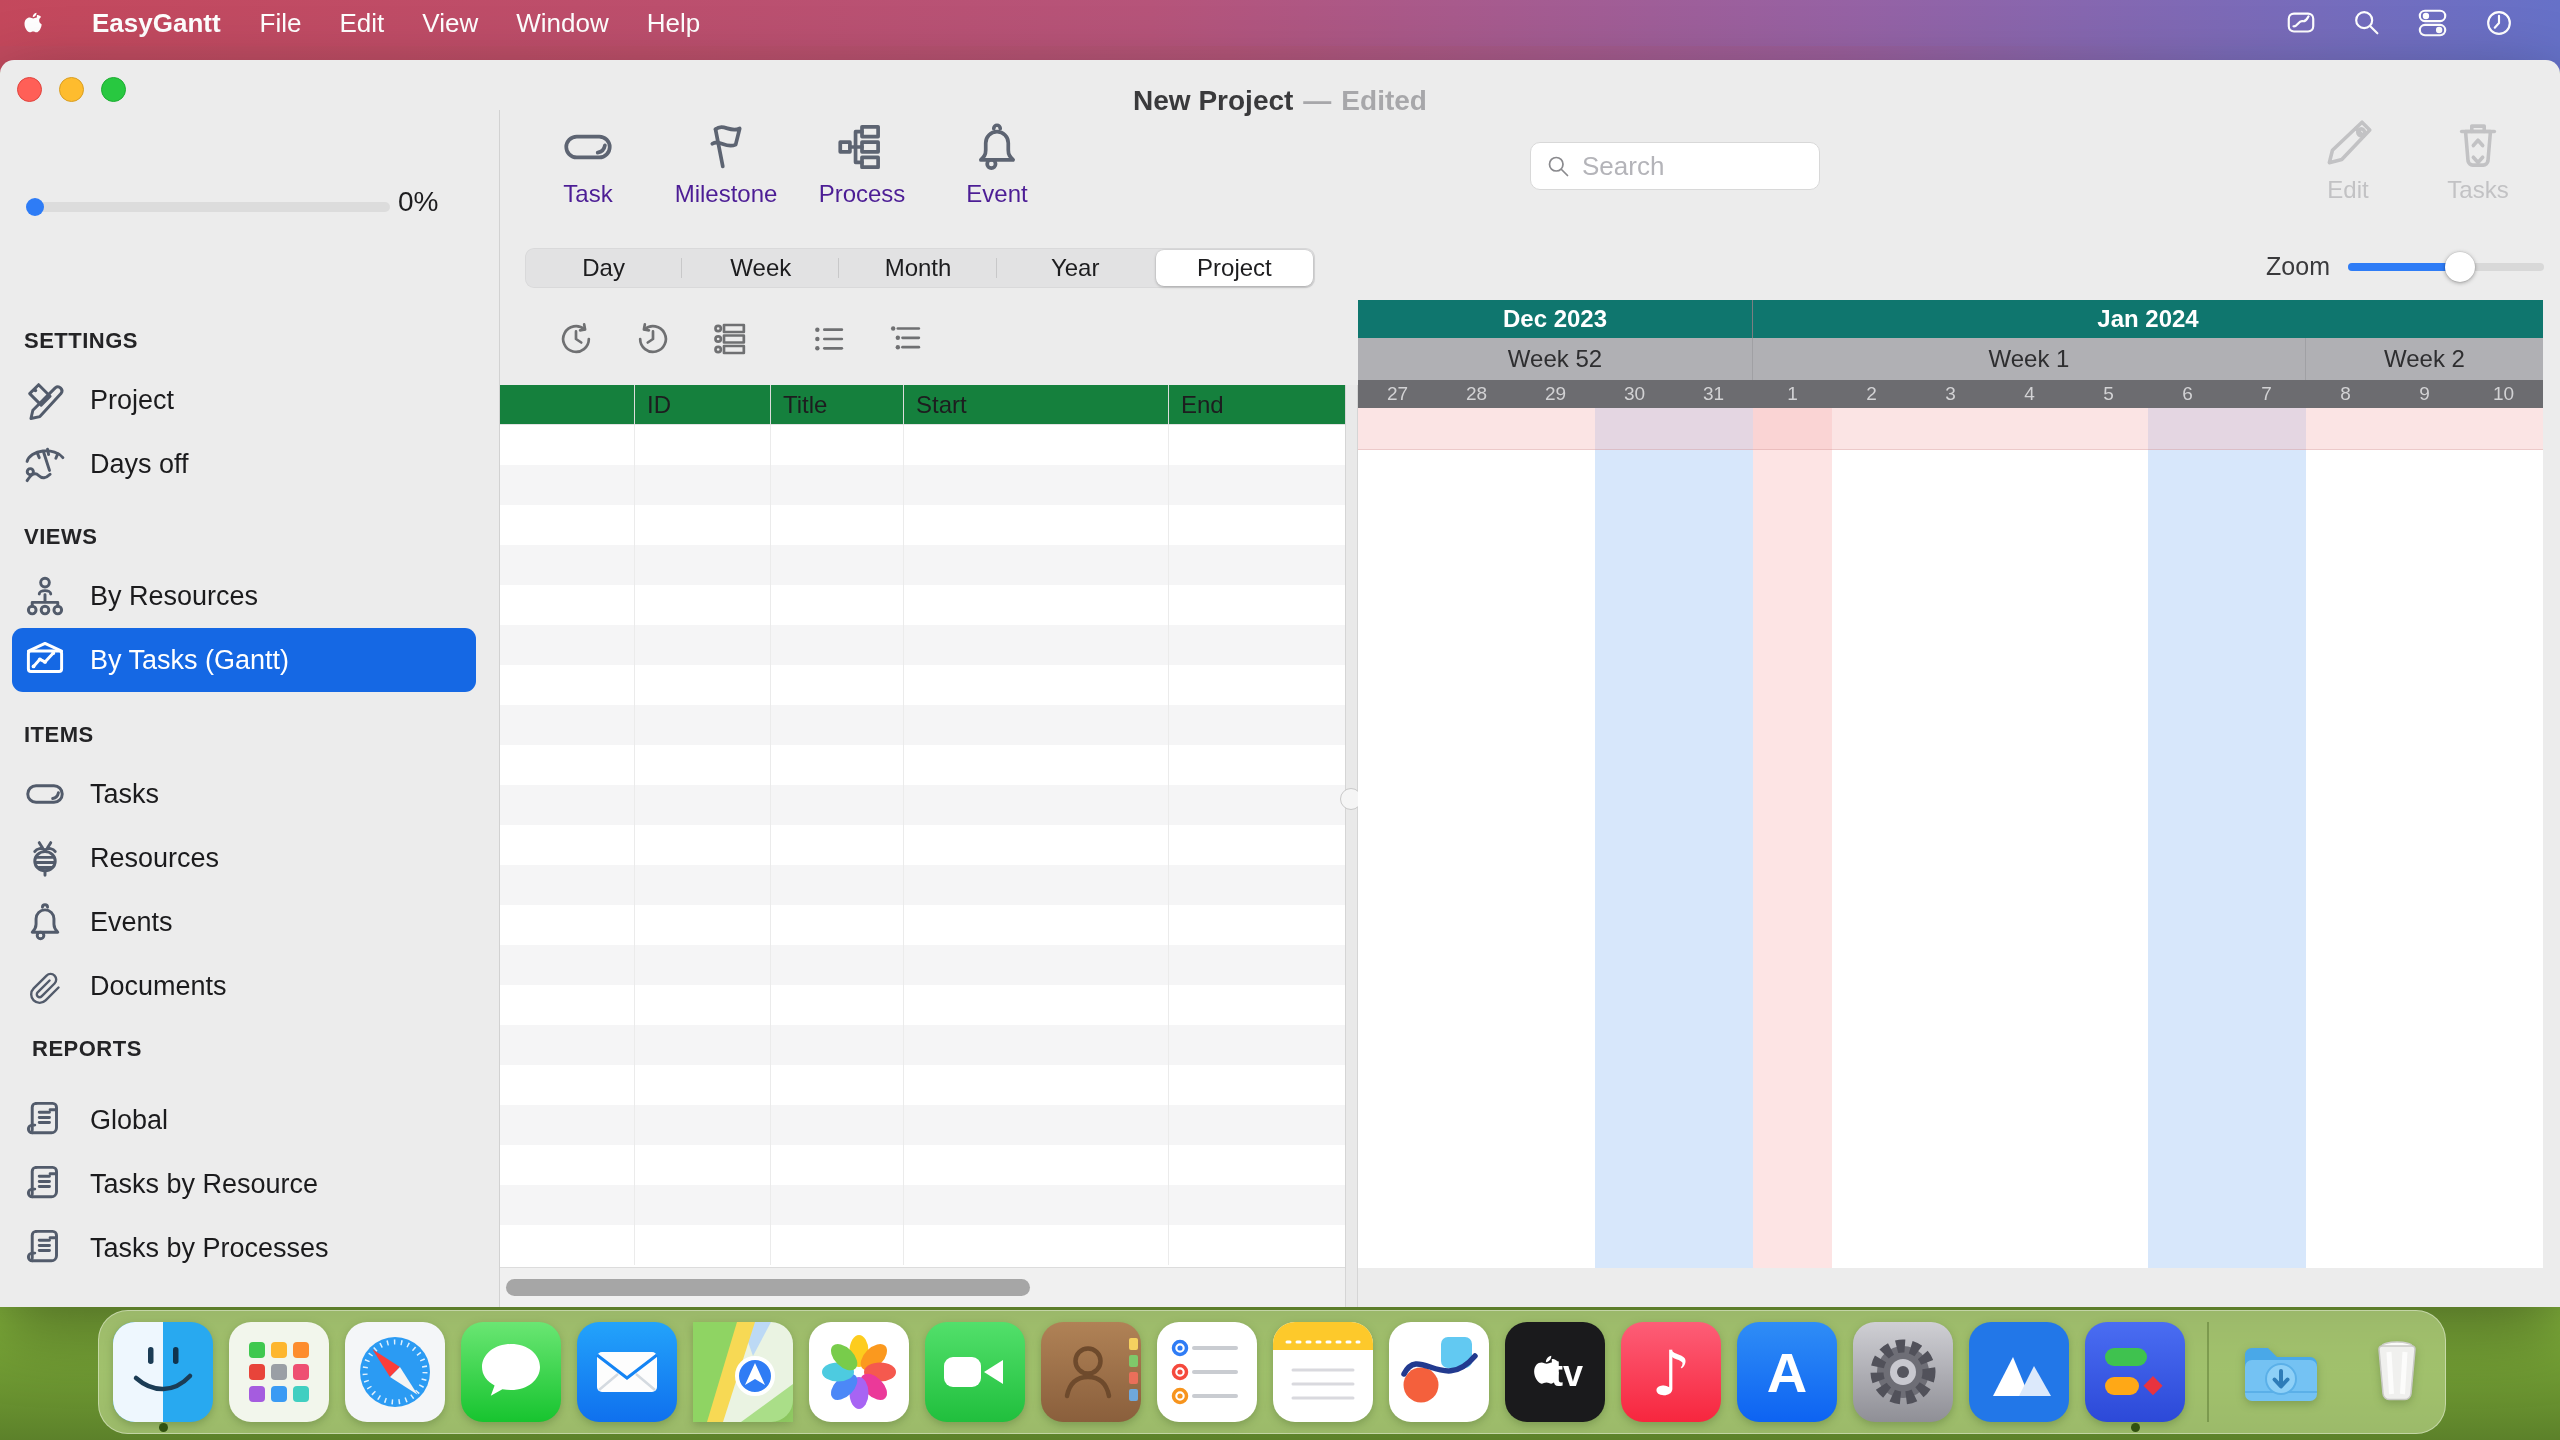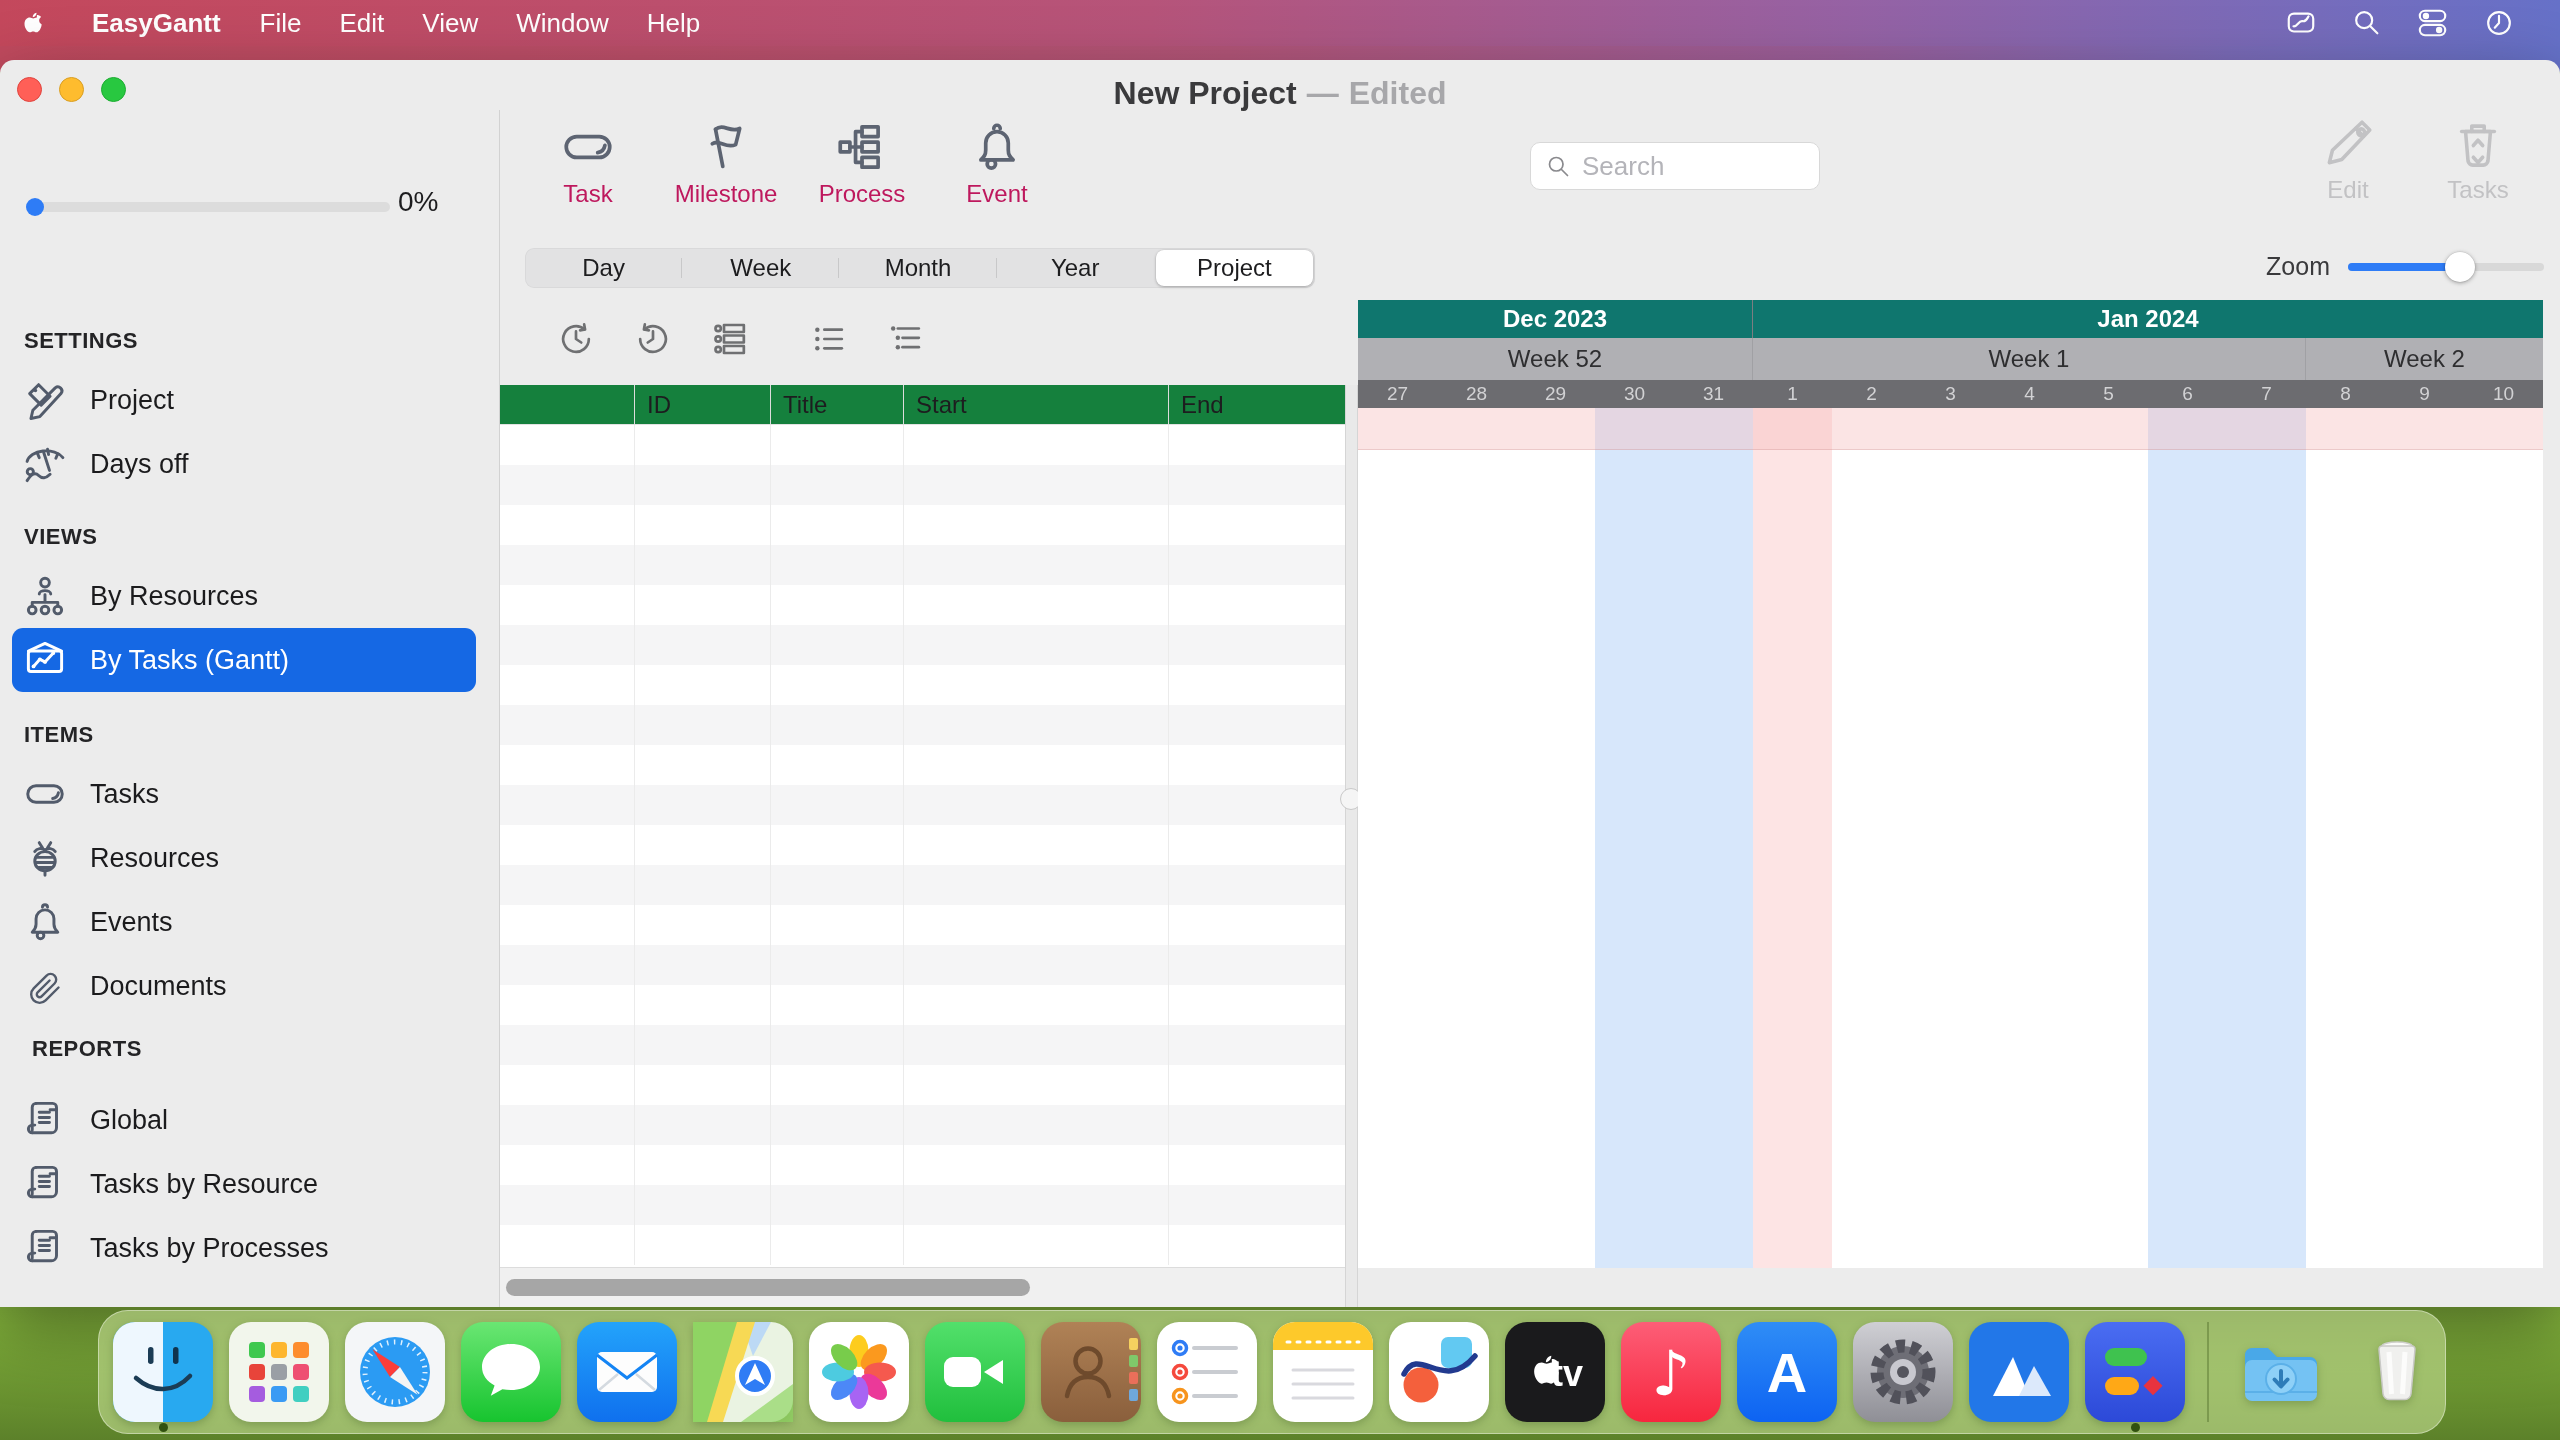--- a/index.html
+++ b/index.html
@@ -25,41 +25,41 @@
   .mb-status svg{width:32px;height:32px}
   
   #window{position:absolute;left:0;top:60px;width:2560px;height:1247px;background:#ececec;
     border-radius:14px 14px 0 0;overflow:hidden;box-shadow:0 24px 70px rgba(0,0,0,.38);}
   #titlebar{position:absolute;left:0;top:0;width:100%;height:50px}
   .tlights{position:absolute;left:17px;top:17px;display:flex;gap:17px}
   .tl{width:23px;height:23px;border-radius:50%}
   .tl.close{background:#ff5f57;border:1px solid #e0443e}
   .tl.min{background:#febc2e;border:1px solid #d99e22}
   .tl.max{background:#28c840;border:1px solid #1dad32}
-  #titletext{position:absolute;left:0;top:8px;width:100%;height:50px;display:flex;align-items:center;
-    justify-content:center;font-size:32px;gap:10px}
+  #titletext{position:absolute;left:0;top:16px;width:100%;height:50px;display:flex;align-items:center;
+    justify-content:center;font-size:28px;gap:10px}
   .t-main{font-weight:700;color:#3a3a3c}
   .t-dim{color:#a7a7aa;font-weight:700}
   
   #sidebar{position:absolute;left:0;top:50px;width:500px;height:1197px;background:#ececec;
     border-right:1px solid #d2d2d2;box-sizing:border-box}
   .ptrack{position:absolute;left:28px;top:92px;width:362px;height:10px;border-radius:5px;background:#dcdcdc}
   .pdot{position:absolute;left:-2px;top:-4px;width:18px;height:18px;border-radius:50%;background:#2e7cf6}
   .pval{position:absolute;left:398px;top:76px;font-size:28px;color:#1d1d1f}
   .side-title{position:absolute;left:24px;font-size:22px;font-weight:700;color:#242426;letter-spacing:.5px}
   .side-item{position:absolute;left:12px;width:464px;height:64px;border-radius:11px;display:flex;
     align-items:center;color:#1b1b1d;font-size:27px;cursor:default}
   .side-item .ic{width:46px;height:46px;margin-left:10px;margin-right:22px;color:#525b6b;flex:0 0 auto}
   .side-item.selected{background:#1568e4;color:#fff}
   .side-item.selected .ic{color:#fff}
   
   .create-btn{position:absolute;width:124px;top:58px;height:100px;display:flex;flex-direction:column;
     align-items:center;color:#4c4c4e}
   .create-btn .ic{width:58px;height:58px;color:#5d6472}
-  .create-btn .lbl{font-size:24px;margin-top:4px;color:#be185d}
+  .create-btn .lbl{font-size:24px;margin-top:4px;color:#4c1d95}
   #segments{position:absolute;left:525px;top:188px;width:790px;height:40px;background:#e2e2e3;
     border-radius:9px;display:flex;align-items:center;box-shadow:inset 0 0 0 1px rgba(0,0,0,.04)}
   .seg{flex:1 1 0;height:40px;display:flex;align-items:center;justify-content:center;font-size:24px;
     color:#1d1d1f;position:relative}
   .seg.selected{background:#ffffff;border-radius:8px;height:36px;margin:0 2px;
     box-shadow:0 1px 3px rgba(0,0,0,.25),0 0 0 .5px rgba(0,0,0,.06)}
   .seg-sep{position:absolute;right:0;top:10px;width:1px;height:20px;background:#c8c8c9}
   #search-wrap{position:absolute;left:1530px;top:82px;width:290px;height:48px;background:#fff;
     border:1px solid #d8d8d8;border-radius:10px;display:flex;align-items:center;box-sizing:border-box}
   #search-wrap svg{width:27px;height:27px;margin:0 8px 0 14px;color:#8a8a8e;flex:0 0 auto}

